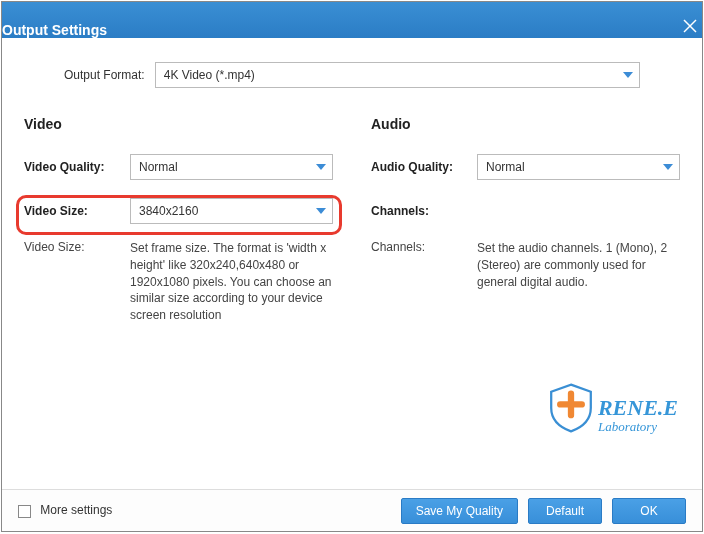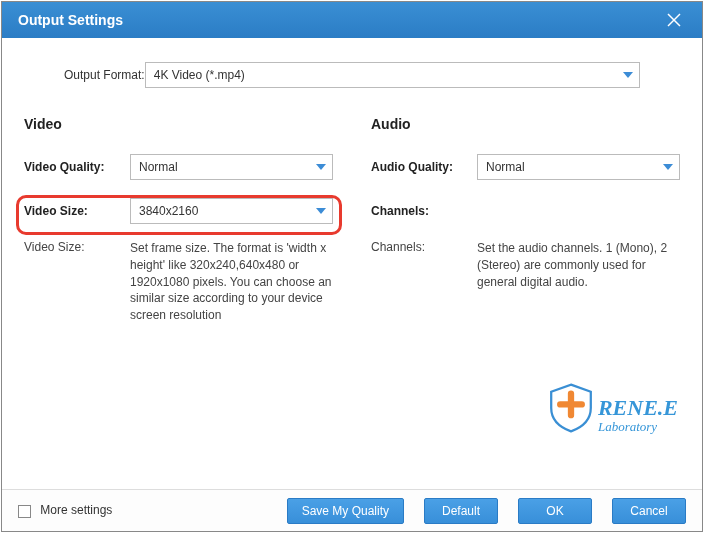--- a/index.html
+++ b/index.html
@@ -18,40 +18,41 @@
     border: 1px solid #888;
     display: flex;
     flex-direction: column;
     background: #fff;
   }
   .titlebar {
     height: 36px;
     background: linear-gradient(#3a8fd4, #2b7dc5);
     color: #fff;
     display: flex;
-    align-items: center;
-    padding: 0 16px;
+    align-items: flex-end;
+    padding: 0 0;
     font-size: 14px;
     font-weight: bold;
   }
   .titlebar .spacer { flex: 1; }
   .close-btn {
     width: 24px; height: 24px; display: flex; align-items: center; justify-content: center;
     cursor: pointer; font-size: 20px; font-weight: 200;
   }
   .content {
     flex: 1;
     padding: 24px 22px 8px 22px;
     position: relative;
     display: flex;
     flex-direction: column;
   }
   .format-row {
     display: flex;
     align-items: center;
+    gap: 10px;
     margin-bottom: 28px;
     padding: 0 40px;
   }
   .format-row label {
     color: #333;
   }
   .dropdown {
     height: 26px;
     border: 1px solid #bbb;
     background: #fff;
@@ -138,21 +139,21 @@
     width: 54px; height: 54px;
   }
   .logo-text1 { font-family: Georgia, 'Times New Roman', serif; font-style: italic; color: #3696d8; font-size: 22px; font-weight: 600;}
   .logo-text2 { font-family: Georgia, 'Times New Roman', serif; font-style: italic; color: #3696d8; font-size: 13px; display:block; margin-top:-2px;}
   .bottom-bar {
     height: 42px;
     border-top: 1px solid #ddd;
     display: flex;
     align-items: center;
     padding: 0 16px;
-    gap: 20px;
+    gap: 10px;
     background: #fdfdfd;
   }
   .bottom-bar .spacer { flex: 1; }
   .chk {
     width: 13px; height: 13px;
     border: 1px solid #888;
     background: #fff;
     display: inline-block;
     vertical-align: middle;
     margin-right: 6px;
@@ -273,18 +274,15 @@
     <span class="spacer"></span>
     <div class="btn save">
         <span>Save My Quality</span>
       </div>
     <div class="btn">
         <span>Default</span>
       </div>
     <div class="btn">
         <span>OK</span>
       </div>
-    <div class="btn">
-        <span>Cancel</span>
-      </div>
   </div>
 
 </div>
 
 </body></html>

